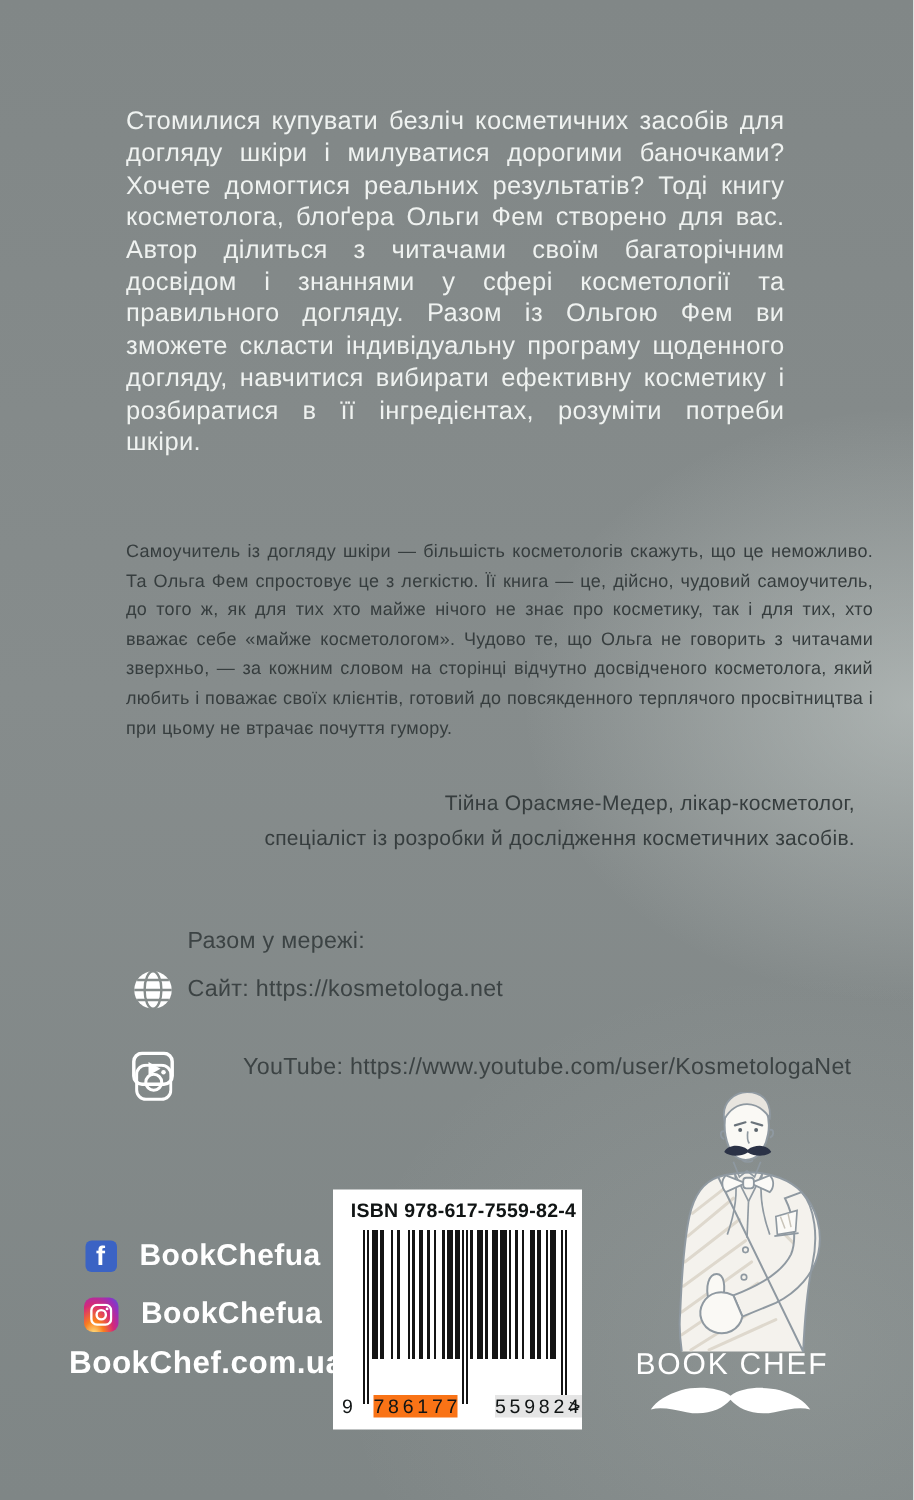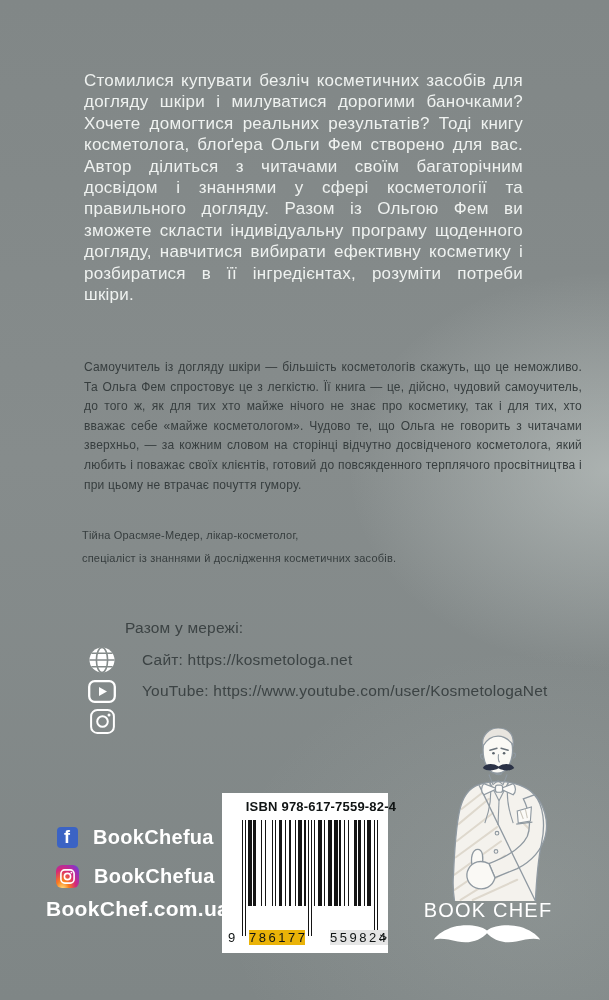--- a/index.html
+++ b/index.html
@@ -17,34 +17,34 @@
     color:#eff2f0;font-size:17px;line-height:21.4px;
     text-align:justify;letter-spacing:0.25px;
   }
   .blurb p{margin:0;}
   .review-quote{
     position:absolute;left:84px;top:358px;width:498px;
     color:#363d3e;font-size:12px;line-height:19.6px;
     text-align:justify;letter-spacing:0.2px;margin:0;
   }
   .review-attr{
-    position:absolute;right:27px;top:524px;width:500px;
-    color:#363d3e;font-size:11px;line-height:23px;
-    text-align:left;letter-spacing:0.2px;
+    position:absolute;right:39px;top:524px;width:500px;
+    color:#363d3e;font-size:14px;line-height:23px;
+    text-align:right;letter-spacing:0.2px;
   }
   
   .links-heading{
     position:absolute;left:125px;top:619px;
     color:#3c4344;font-size:15.5px;letter-spacing:0.2px;
   }
   .link-row{position:absolute;left:88px;display:flex;align-items:center;}
   .link-row .icon-box{width:28px;height:28px;display:flex;align-items:center;justify-content:center;}
-  .link-row .label{margin-left:26px;color:#3c4344;font-size:15.5px;letter-spacing:0.2px;white-space:nowrap;}
+  .link-row .label{margin-left:9px;color:#3c4344;font-size:15.5px;letter-spacing:0.2px;white-space:nowrap;}
   .row-site{top:646px;}
-  .row-youtube{top:677px;}
+  .row-youtube{top:698px;gap:37px;}
   .row-instagram{top:707px;}
   
   .pub-row{position:absolute;display:flex;align-items:center;}
   .pub-fb{left:57px;top:826px;}
   .pub-ig{left:56px;top:865px;}
   .fb-icon{
     width:21px;height:21px;border-radius:4px;background:#3b63c4;
     overflow:hidden;position:relative;
   }
   .fb-icon span{
@@ -59,27 +59,27 @@
   .pub-label{margin-left:15px;color:#fff;font-weight:bold;font-size:20px;letter-spacing:0.3px;}
   .pub-site{
     position:absolute;left:46px;top:897px;
     color:#fff;font-weight:bold;font-size:21px;letter-spacing:0.3px;
   }
   
   .barcode{
     position:absolute;left:222px;top:793px;width:166px;height:160px;background:#fff;
   }
   .isbn-label{
-    position:absolute;top:6px;left:16px;width:100%;text-align:center;
+    position:absolute;top:6px;left:4px;width:100%;text-align:center;
     color:#101414;font-size:13px;font-weight:600;letter-spacing:0.2px;
   }
   .bars{position:absolute;left:20px;top:27px;width:136px;height:116px;shape-rendering:crispEdges;}
   .bc-digit{position:absolute;color:#101414;font-size:13px;bottom:8px;}
   .bc-lead{left:6px;}
-  .bc-g1{left:27px;width:56px;text-align:center;letter-spacing:2.5px;background:#eab308;}
+  .bc-g1{left:27px;width:56px;text-align:center;letter-spacing:2.5px;background:#f97316;}
   .bc-g2{left:108px;width:58px;text-align:center;letter-spacing:2.5px;background:#e5e5e5;}
   .bc-end{right:1px;}
   
   .mascot{position:absolute;left:436px;top:728px;width:122px;height:174px;}
   .logo-text{
     position:absolute;left:420px;top:899px;width:136px;text-align:center;
     color:#fff;font-size:20px;letter-spacing:1.2px;font-weight:400;white-space:nowrap;
   }
   .logo-mustache{position:absolute;left:431px;top:924px;width:112px;height:22px;}
 </style>
@@ -88,21 +88,21 @@
 
 <div class="cover">
 
   <section class="blurb">
     <p>Стомилися купувати безліч косметичних засобів для догляду шкіри і милуватися дорогими баночками? Хочете домогтися реальних результатів? Тоді книгу косметолога, блоґера Ольги Фем створено для вас. Автор ділиться з читачами своїм багаторічним досвідом і знаннями у сфері косметології та правильного догляду. Разом із Ольгою Фем ви зможете скласти індивідуальну програму щоденного догляду, навчитися вибирати ефективну косметику і розбиратися в її інгредієнтах, розуміти потреби шкіри.</p>
   </section>
 
   <p class="review-quote">Самоучитель із догляду шкіри — більшість косметологів скажуть, що це неможливо. Та Ольга Фем спростовує це з легкістю. Її книга — це, дійсно, чудовий самоучитель, до того ж, як для тих хто майже нічого не знає про косметику, так і для тих, хто вважає себе «майже косметологом». Чудово те, що Ольга не говорить з читачами зверхньо, — за кожним словом на сторінці відчутно досвідченого косметолога, який любить і поважає своїх клієнтів, готовий до повсякденного терплячого просвітництва і при цьому не втрачає почуття гумору.</p>
   <div class="review-attr">
     <div>Тійна Орасмяе-Медер, лікар-косметолог,</div>
-    <div>спеціаліст із знаннями й дослідження косметичних засобів.</div>
+    <div>спеціаліст із розробки й дослідження косметичних засобів.</div>
   </div>
 
   <div class="links-heading">Разом у мережі:</div>
 
   <div class="link-row row-site">
     <span class="icon-box">
       <svg width="26" height="26" viewBox="0 0 26 26">
         <circle cx="13" cy="13" r="12.5" fill="#ffffff"></circle>
         <g stroke="#848b8a" stroke-width="1.6" fill="none">
           <ellipse cx="13" cy="13" rx="5.6" ry="12.5"></ellipse>

